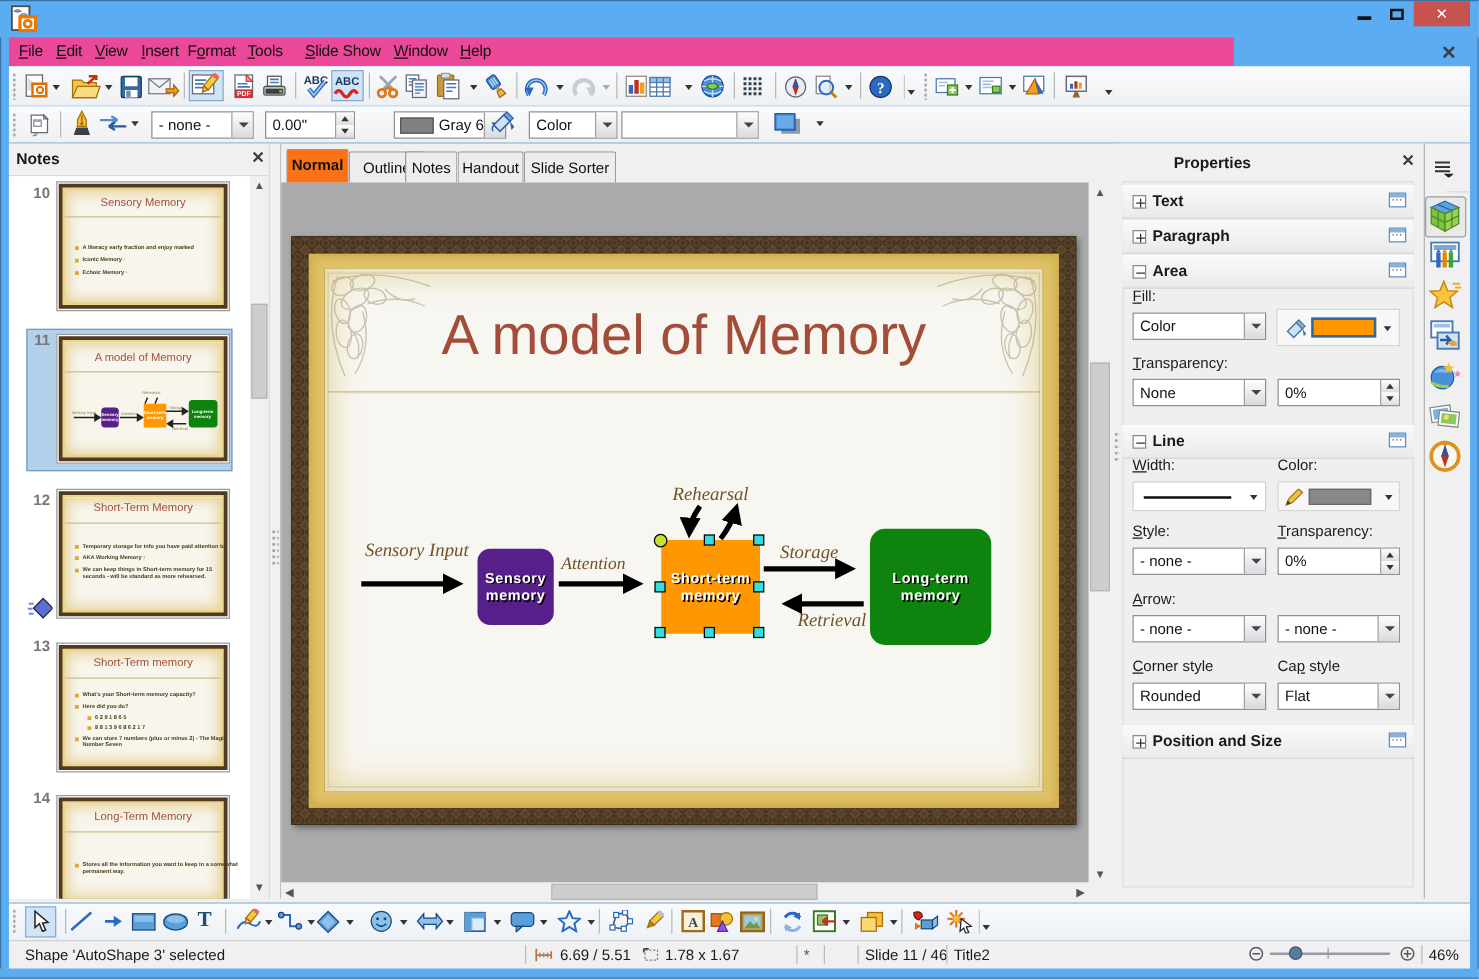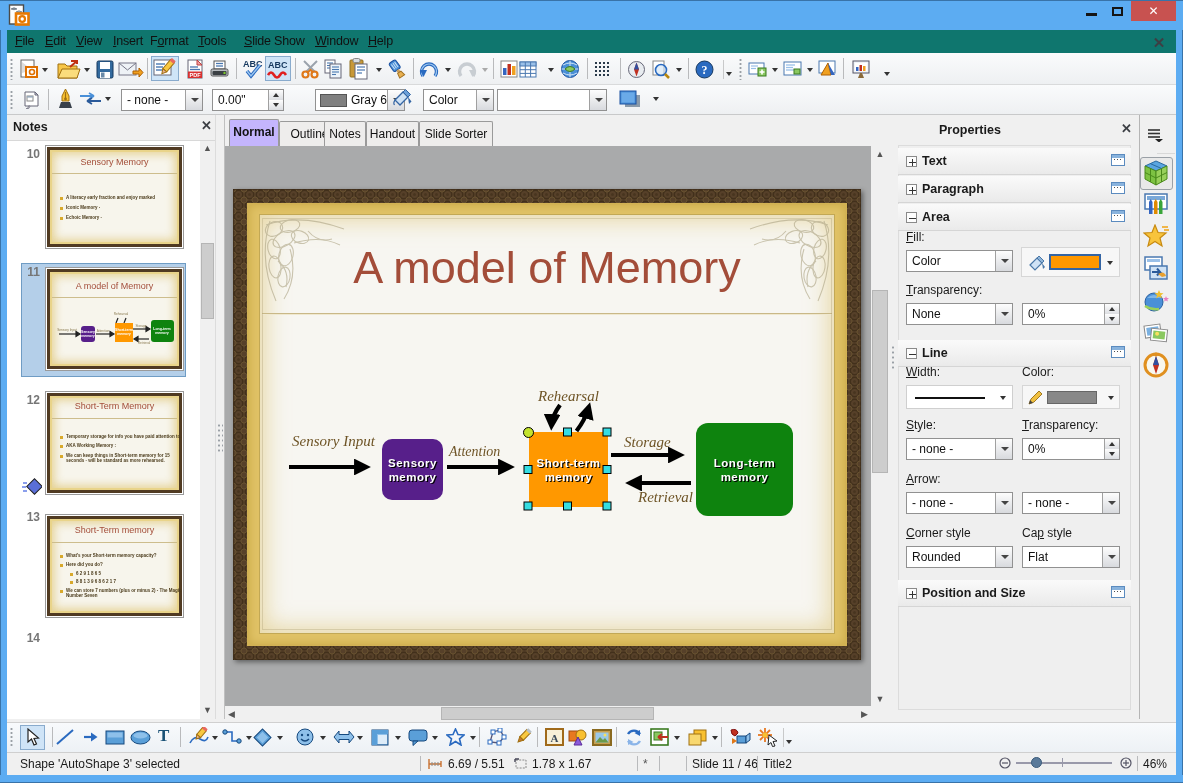--- a/index.html
+++ b/index.html
@@ -8,21 +8,21 @@
 #stage{position:absolute;left:0;top:0;width:1183px;height:783px;overflow:hidden;}
 .abs{position:absolute;}
 #t1icons,#t2icons,#dbicons,#stitems,#sbicons{left:0;top:0;width:1183px;height:783px;pointer-events:none;}
 
 #titlebar{left:0;top:0;width:1183px;height:30px;background:#5cacf2;border-top:1px solid #3973a8;}
 #titletext{left:0;top:7px;width:1183px;text-align:center;font-size:13px;color:#141414;}
 #btn-close{left:1131px;top:1px;width:45px;height:20px;background:#c85250;color:#fff;text-align:center;font-size:12px;line-height:20px;}
 #btn-max{left:1112px;top:7px;width:11px;height:9px;border:2px solid #151515;}
 #btn-min{left:1086px;top:13px;width:11px;height:3px;background:#151515;}
 
-#menubar{left:7px;top:30px;width:1169px;height:23px;background:#0f766e;font-size:12.5px;color:#111;letter-spacing:-0.2px;text-decoration:underline;}
+#menubar{left:7px;top:30px;width:980px;height:23px;background:#ec4899;font-size:12.5px;color:#111;letter-spacing:-0.2px;text-decoration:underline;}
 .mi{position:absolute;top:4px;}
 #doc-close{left:1151px;top:35px;width:16px;height:16px;color:#3c3f44;font-size:15px;line-height:16px;text-align:center;font-weight:bold;}
 
 #toolbar1{left:7px;top:53px;width:1169px;height:32px;background:linear-gradient(#fafbfc,#eef0f2);border-bottom:1px solid #d9dadb;}
 #toolbar2{left:7px;top:85px;width:1169px;height:30px;background:linear-gradient(#fafbfc,#eef0f2);border-bottom:1px solid #c8c9ca;}
 .tsep{position:absolute;width:1px;background:#b9babc;}
 .grip{position:absolute;width:3px;background-image:radial-gradient(circle,#9aa0a6 1px,transparent 1.2px);background-size:3px 4px;}
 .dd{position:absolute;width:0;height:0;border-left:3.5px solid transparent;border-right:3.5px solid transparent;border-top:4px solid #333;}
 .dd.gray{border-top-color:#aaa;}
 .hlbox{position:absolute;background:#cfe4f7;border:1px solid #89abcd;}
@@ -49,21 +49,21 @@
 .tpage{position:absolute;left:6px;top:6px;right:6px;bottom:6px;background:#f7f5ec;box-shadow:inset 0 0 10px 2px rgba(222,195,112,.75);}
 .ttitle{position:absolute;left:0;right:0;text-align:center;font-size:9px;color:#a34d39;}
 .tline{position:absolute;left:6px;right:6px;height:1px;background:#cdbd8c;}
 .trow{position:absolute;font-size:4.5px;font-weight:bold;color:#4a3a1a;white-space:nowrap;}
 .tbul{position:absolute;width:3px;height:3px;background:#d8a92c;}
 #sel11{left:21px;top:263px;width:165px;height:114px;background:#b4cfe9;border:1px solid #6f9cc4;}
 
 #tabs{left:225px;top:119px;width:646px;height:27px;background:#f0f0f0;}
 .tab{position:absolute;top:2px;height:25px;background:#eeedec;border:1px solid #9a9a9a;border-bottom:none;border-radius:2px 2px 0 0;font-size:12px;color:#111;text-align:center;}
 .tab span{display:inline-block;margin-top:5px;}
-.tab.active{top:0;height:27px;background:#c4b5fd;font-weight:bold;z-index:3;}
+.tab.active{top:0;height:27px;background:#f97316;font-weight:bold;z-index:3;}
 #canvas{left:225px;top:146px;width:646px;height:560px;background:#a9aaab;overflow:hidden;}
 #vscroll{left:871px;top:146px;width:18px;height:560px;background:#f0f0f0;}
 #hscroll{left:225px;top:706px;width:646px;height:15px;background:#f0f0f0;}
 #corner{left:871px;top:706px;width:18px;height:15px;background:#f0f0f0;}
 .sb-thumb{position:absolute;background:#cdcdcd;border:1px solid #b5b5b5;}
 .sb-arrow{position:absolute;color:#555;font-size:9px;text-align:center;}
 
 #slide{left:233px;top:189px;width:628px;height:471px;background:#5a4226;box-shadow:2px 2px 5px rgba(0,0,0,.45);}
 #slide-gold{position:absolute;left:14px;top:14px;right:14px;bottom:14px;background:#e0c266;box-shadow:inset 0 0 0 2px #d2b254, inset 0 0 8px 3px #cdad4c;}
 #slide-page{position:absolute;left:26px;top:25px;right:26px;bottom:26px;background:#f7f6f1;border:1px solid #c2a855;box-shadow:inset 0 0 22px 6px rgba(223,199,122,.62);}
@@ -495,20 +495,29 @@
  <div class="tbul" style="left:14px;top:49px;"></div>
       <div class="trow" style="left:20px;top:47px;">Here did you do?</div>
  <div class="tbul" style="left:24px;top:58px;"></div>
       <div class="trow" style="left:30px;top:56px;">6 2 9 1 8 6 5</div>
  <div class="tbul" style="left:24px;top:66px;"></div>
       <div class="trow" style="left:30px;top:64px;">8 8 1 3 9 6 8 6 2 1 7</div>
  <div class="tbul" style="left:14px;top:75px;"></div>
       <div class="trow" style="left:20px;top:73px;">We can store 7 numbers (plus or minus 2) - The Magic<br>Number Seven</div>
 </div>
 <div class="abs tnum" style="top:631px;">14</div>
+<div class="abs thumb" style="top:636px;height:83px;border-bottom:none;">
+ <div class="tframe" style="bottom:0;"></div>
+      <div class="tgold" style="bottom:0;"></div>
+      <div class="tpage" style="bottom:0;"></div>
+ <div class="ttitle" style="top:11px;">Long-Term Memory</div>
+ <div class="tline" style="top:28px;"></div>
+ <div class="tbul" style="left:14px;top:54px;"></div>
+      <div class="trow" style="left:20px;top:52px;">Stores all the information you want to keep in a somewhat<br>permanent way.</div>
+</div>
 <div class="abs" id="sp-scroll">
  <div class="sb-arrow" style="left:0;top:2px;width:15px;">▲</div>
  <div class="sb-thumb" style="left:1px;top:102px;width:13px;height:76px;"></div>
  <div class="sb-arrow" style="left:0;top:564px;width:15px;">▼</div>
 </div>
 <div class="abs" id="splitter">
  <div style="position:absolute;left:1px;top:308px;width:6px;height:30px;background-image:radial-gradient(circle,#9aa0a6 1px,transparent 1.2px);background-size:4px 5px;"></div>
 </div>
 
 <div class="abs" id="tabs">

